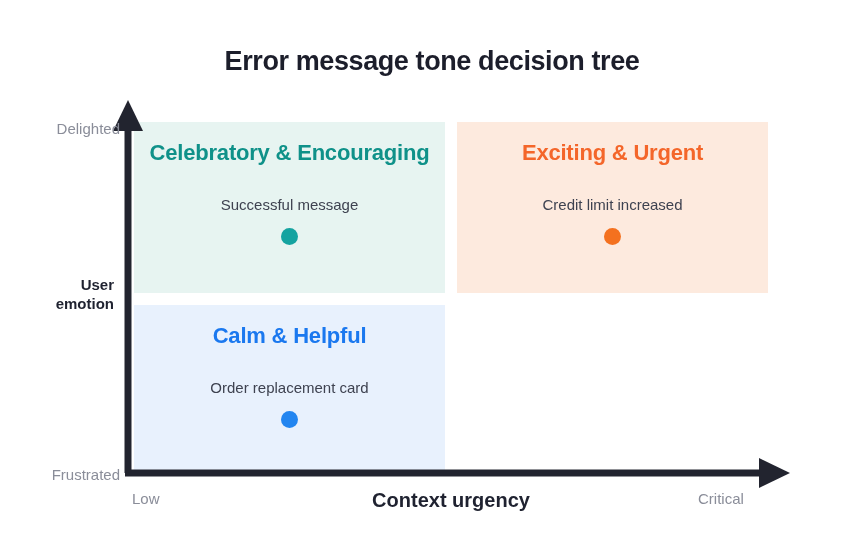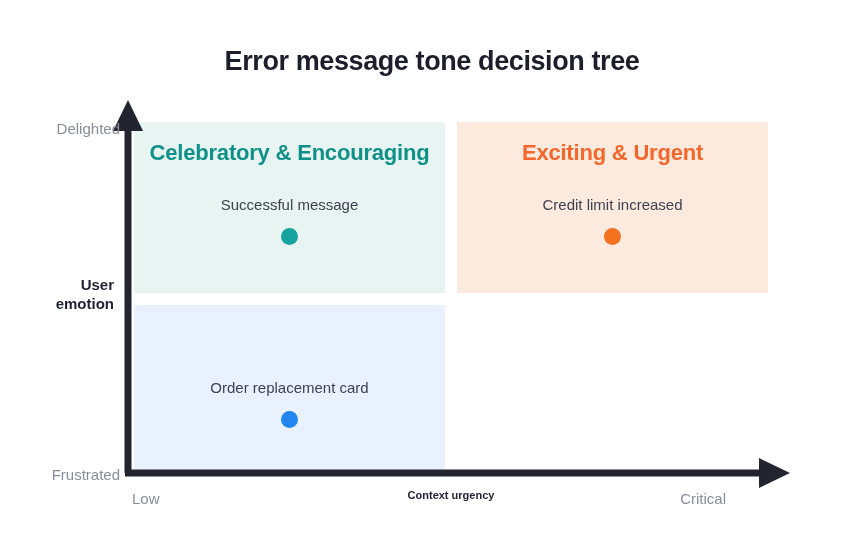--- a/index.html
+++ b/index.html
@@ -123,45 +123,44 @@
     width: 120px;
     text-align: right;
   }
 
   #label-low {
     left: 132px;
     top: 490px;
   }
 
   #label-critical {
-    left: 662px;
+    left: 698px;
     top: 490px;
     width: 64px;
-    text-align: right;
   }
 
   #label-y-axis {
     position: absolute;
     right: 750px;
     top: 275px;
     width: 110px;
     text-align: right;
     font-size: 15px;
     font-weight: bold;
     color: #1f2230;
     line-height: 19px;
   }
 
   #label-x-axis {
     position: absolute;
     left: 134px;
     top: 489px;
     width: 634px;
     text-align: center;
-    font-size: 11px;
+    font-size: 20px;
     font-weight: bold;
     color: #1f2230;
   }
 </style>
 </head>
 <body>
 
 <div id="canvas">
 
   <div id="chart-title">Error message tone decision tree</div>
@@ -174,20 +173,21 @@
       <div class="q-dot dot-tl"></div>
     </div>
 
     <div class="quadrant q-tr">
       <div class="q-title q-title-tr">Exciting &amp; Urgent</div>
       <div class="q-example">Credit limit increased</div>
       <div class="q-dot dot-tr"></div>
     </div>
 
     <div class="quadrant q-bl">
+      <div class="q-title q-title-bl">Calm &amp; Helpful</div>
       <div class="q-example">Order replacement card</div>
       <div class="q-dot dot-bl"></div>
     </div>
 
 
   </div>
 
   <svg id="axes-svg" viewBox="0 0 864 540">
 
     <line x1="128" y1="473" x2="128" y2="118" stroke="#22242f" stroke-width="7" stroke-linecap="butt"></line>

